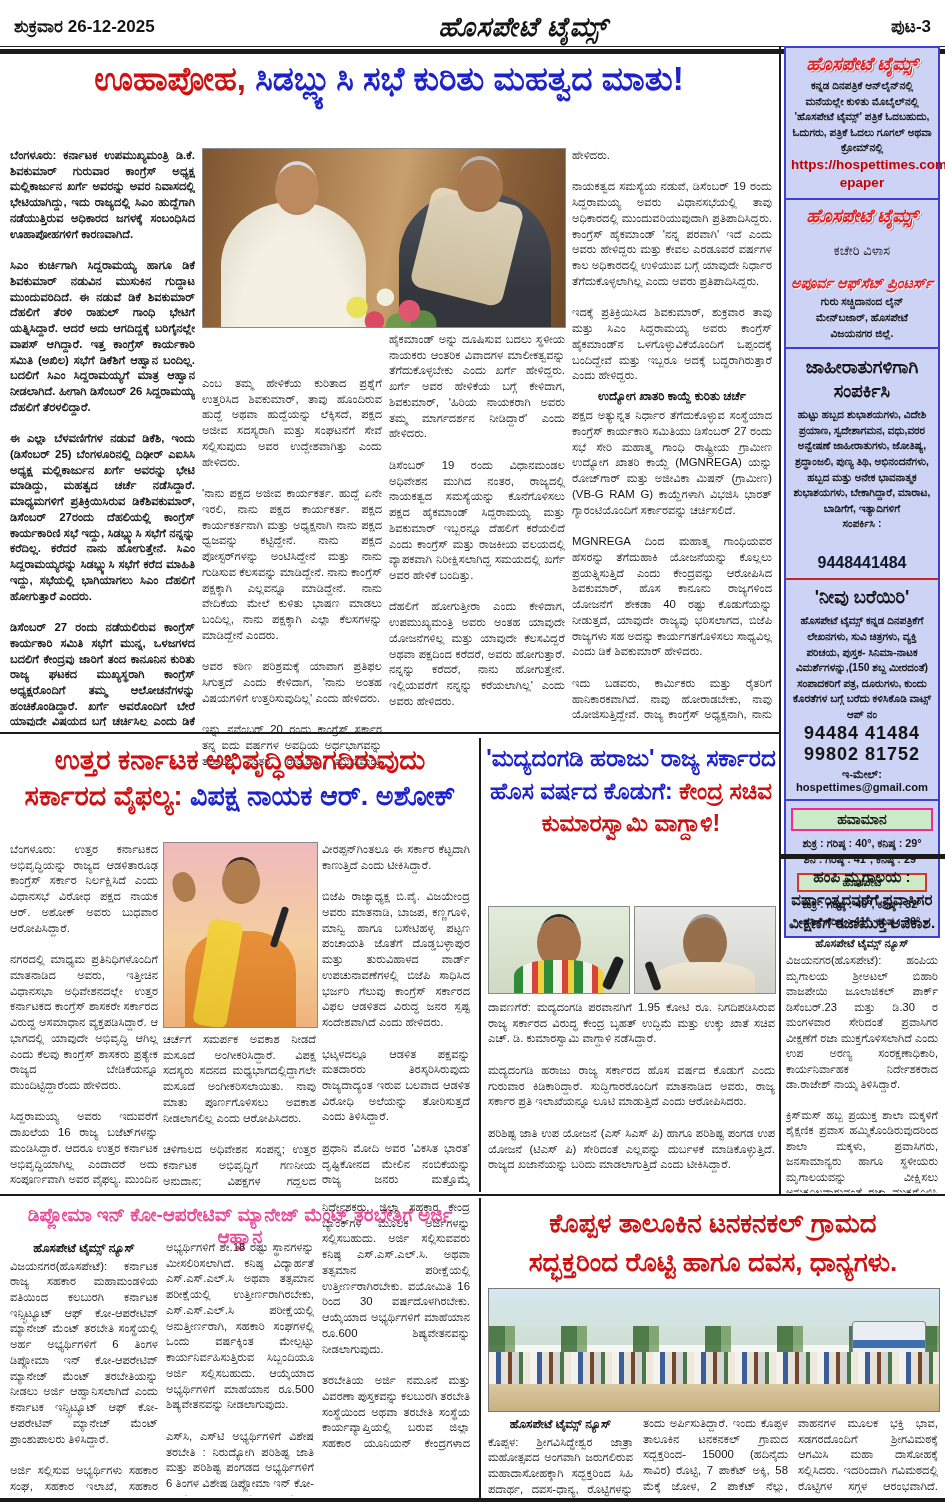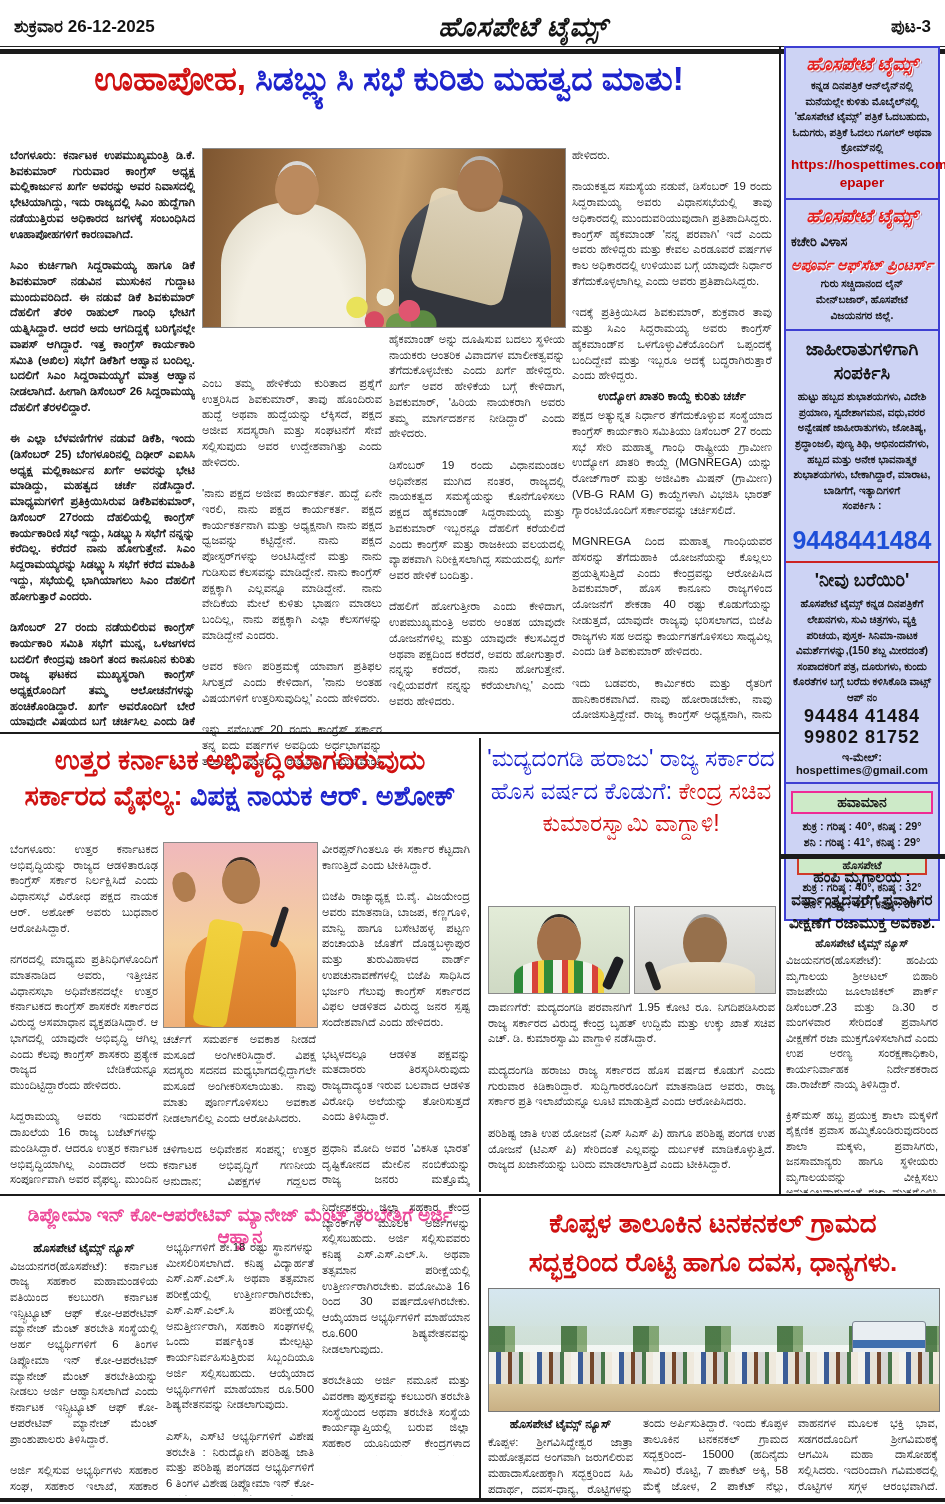--- a/index.html
+++ b/index.html
@@ -55,21 +55,21 @@
   .p2-sash{position:absolute;left:24%;bottom:0;width:22%;height:58%;transform:rotate(10deg);
            background:linear-gradient(180deg,#f2d23e,#e8c22e);border-radius:8px;}
   .p2-head{position:absolute;left:38%;top:9%;width:38px;height:44px;border-radius:50%;
            background:radial-gradient(circle at 50% 42%,#b07d4f 70%,#8e5c30 100%);
            box-shadow:0 -5px 0 -2px #3a2e26;}
   .p2-hand{position:absolute;left:6%;top:16%;width:22px;height:30px;border-radius:45%;
            background:#b07d4f;transform:rotate(-16deg);}
   .p2-mic{position:absolute;right:22%;top:34%;width:7px;height:42px;background:#26262a;transform:rotate(18deg);border-radius:3px;}
   
   .a3-headline{position:absolute;left:486px;top:742px;width:290px;text-align:center;
-               font-weight:400;font-size:23px;line-height:1.42;}
+               font-weight:700;font-size:23px;line-height:1.42;}
   .photo3{position:absolute;top:906px;height:86px;border:1px solid #8a8a8a;overflow:hidden;}
   .photo3 .head{position:absolute;left:50%;top:12%;width:44px;height:52px;margin-left:-22px;border-radius:50%;}
   .p3a{left:488px;width:140px;background:linear-gradient(180deg,#e3ecd8,#cfd9c4);}
   .p3a .head{background:radial-gradient(circle at 50% 42%,#a3714a 68%,#7f5025 100%);box-shadow:0 -5px 0 -2px #2d2a28;}
   .p3a .garland{position:absolute;left:18%;bottom:-8%;width:64%;height:46%;border-radius:40% 40% 0 0;
       background:repeating-linear-gradient(90deg,#2f8a3a 0 9px,#f3f3ee 9px 18px,#d8433a 18px 24px,#f0d23e 24px 30px);}
   .p3a .mic{position:absolute;right:8%;bottom:4%;width:10px;height:34px;background:#1d1d22;transform:rotate(24deg);border-radius:4px;}
   .p3b{left:634px;width:140px;background:linear-gradient(180deg,#e9e9e6,#d2d2cc);}
   .p3b .head{background:radial-gradient(circle at 50% 42%,#96704c 68%,#745026 100%);box-shadow:0 -5px 0 -2px #9c9c9c;}
   .p3b .shawl{position:absolute;left:14%;bottom:-8%;width:72%;height:44%;border-radius:42% 42% 0 0;
@@ -92,25 +92,25 @@
   .p5-ground{position:absolute;left:0;bottom:0;right:0;height:22%;background:linear-gradient(#dac89f,#c9b084);}
   
   .sidebar{position:absolute;left:784px;top:46px;width:156px;background:#cdd3f4;
            border:2px solid #3d3fd2;box-sizing:border-box;}
   .sb-sec{padding:5px 5px 6px;border-bottom:2px solid #3d3fd2;}
   .sb-sec:last-child{border-bottom:none;}
   .sb-logo{color:#e41e1e;font-weight:800;font-style:italic;font-size:18.5px;text-align:center;
            text-shadow:1px 1px 0 #ffffff,2px 2px 0 rgba(140,0,0,.35);margin-bottom:3px;}
   .sb-body{font-size:10.4px;font-weight:700;text-align:center;line-height:1.5;white-space:pre-line;}
   .sb-url{color:#c40000;font-weight:800;font-size:13.5px;text-align:center;line-height:1.35;white-space:pre-line;}
-  .sb-office-label{font-weight:700;font-size:13px;text-align:left;margin:7px 0;}
+  .sb-office-label{font-weight:400;font-size:13px;text-align:center;margin:16px 0;}
   .sb-printer{color:#e41e1e;font-weight:800;font-style:italic;font-size:14.5px;text-align:center;
               text-shadow:1px 1px 0 #fff;margin-bottom:2px;}
   .sb-h1{font-weight:800;font-size:18px;text-align:center;line-height:1.3;margin:2px 0 4px;}
-  .sb-phone-big{color:#1d4ed8;font-weight:800;font-size:25px;text-align:center;margin:12px 0 2px;}
+  .sb-phone-big{color:#0f172a;font-weight:800;font-size:16px;text-align:center;margin:22px 0 2px;}
   .sb-divider-red{border-top:2px solid #c22;margin:6px -5px;}
   .sb-phone-bk{font-weight:800;font-size:18px;text-align:center;letter-spacing:1px;}
   .sb-email{font-weight:800;font-size:11.2px;text-align:center;margin-top:3px;}
   .wx-head{background:#cdeac8;border:2px solid #ef2c96;font-weight:800;font-size:14px;
            text-align:center;padding:1px 0;margin:2px 0 4px;}
   .wx-rows{font-size:10.8px;font-weight:800;white-space:pre-line;line-height:1.55;text-align:center;}
   .wx-city{background:#cdeac8;border:2px solid #d03a2a;font-weight:800;font-size:11px;
            text-align:center;padding:1px 0;margin:5px 6px 4px;}
   .sb-black-rule{position:absolute;left:781px;width:164px;top:854px;height:5px;background:#1b1b1b;}
   

